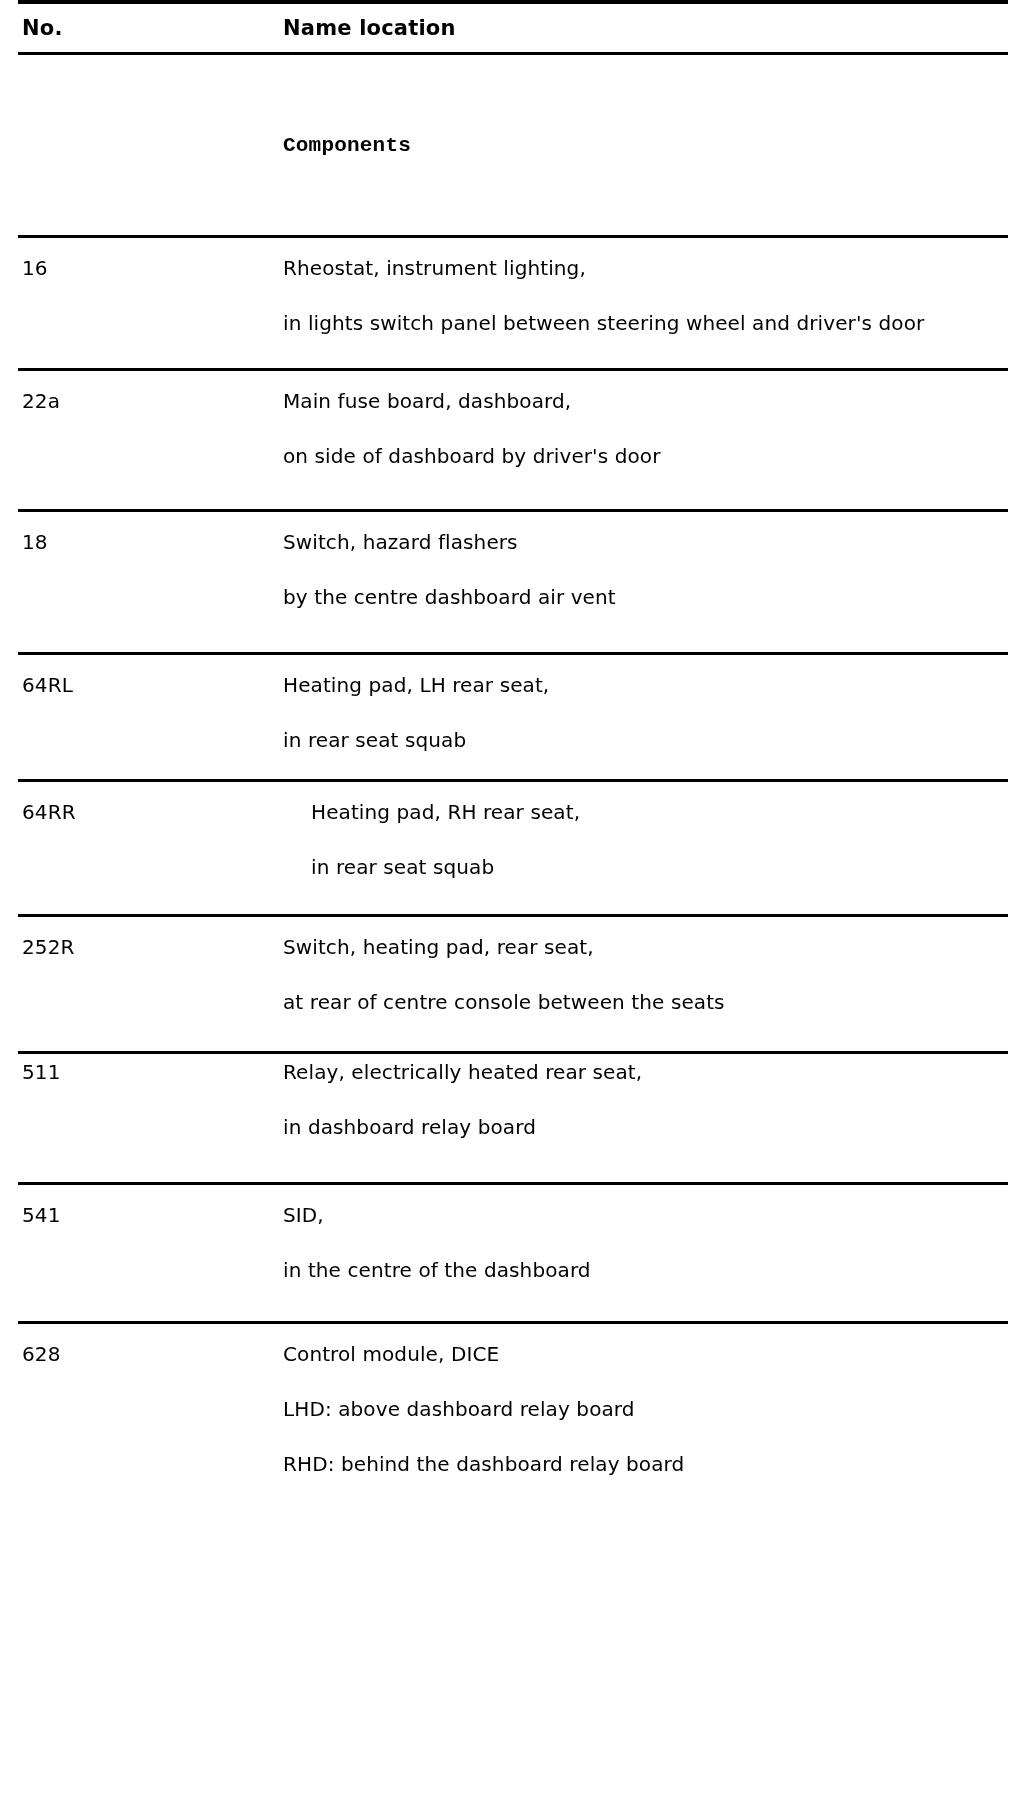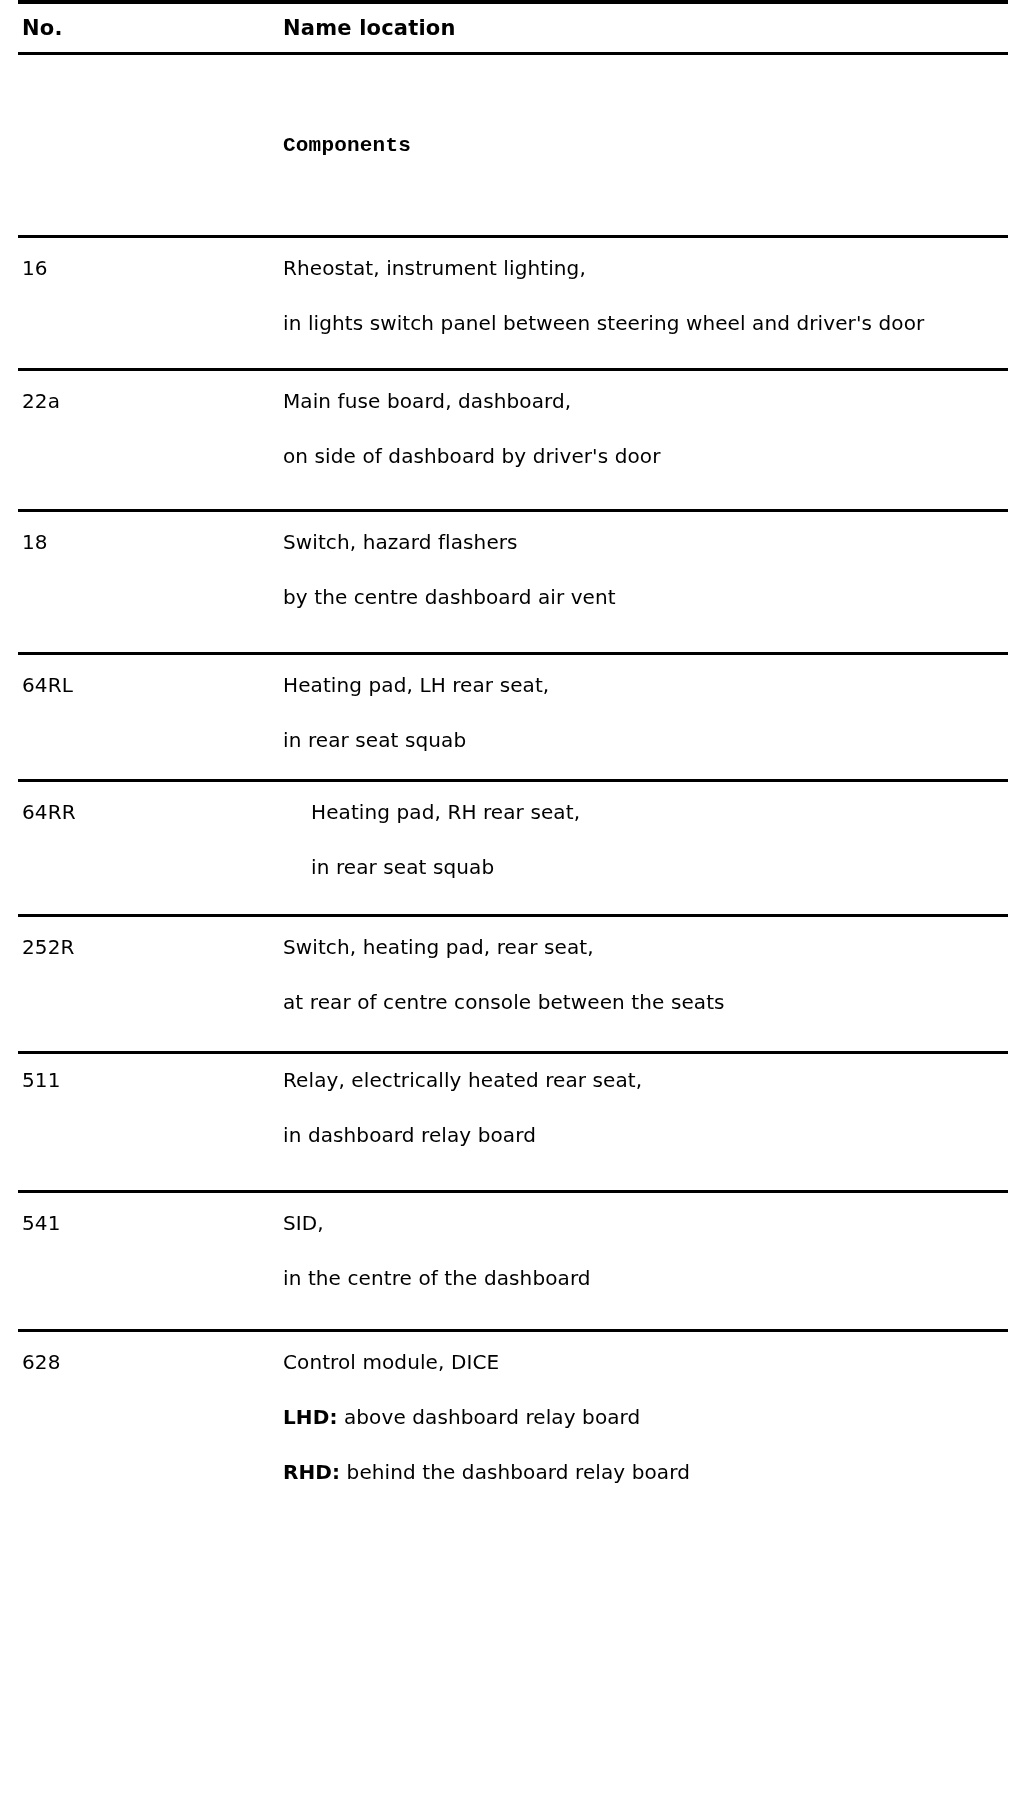--- a/index.html
+++ b/index.html
@@ -99,31 +99,31 @@
   }
   .data-row .loc-line {
     font-size: 20px;
     line-height: 29px;
     letter-spacing: 0.1px;
   }
   .data-row .loc-line + .loc-line {
     margin-top: 26px;
   }
   .loc-line .lbl {
-    font-weight: bold;
+    font-weight: normal;
   }
 
   
   .row-16    { padding-top: 16px; padding-bottom: 30px; }
   .row-22a   { padding-top: 16px; padding-bottom: 38px; }
   .row-25    { padding-top: 16px; padding-bottom: 40px; }
   .row-64RL  { padding-top: 16px; padding-bottom: 24px; }
   .row-64RR  { padding-top: 16px; padding-bottom: 32px; gap: 28px; }
   .row-252R  { padding-top: 16px; padding-bottom: 34px; }
-  .row-511   { padding-top: 12px; padding-bottom: 40px; }
+  .row-511   { padding-top: 4px; padding-bottom: 40px; }
   .row-541   { padding-top: 16px; padding-bottom: 36px; }
   .row-628   { padding-top: 16px; padding-bottom: 16px; }
 </style>
 </head>
 <body>
 
 <div class="page">
   <div class="table">
 
     <div class="rule rule-thick"></div>

